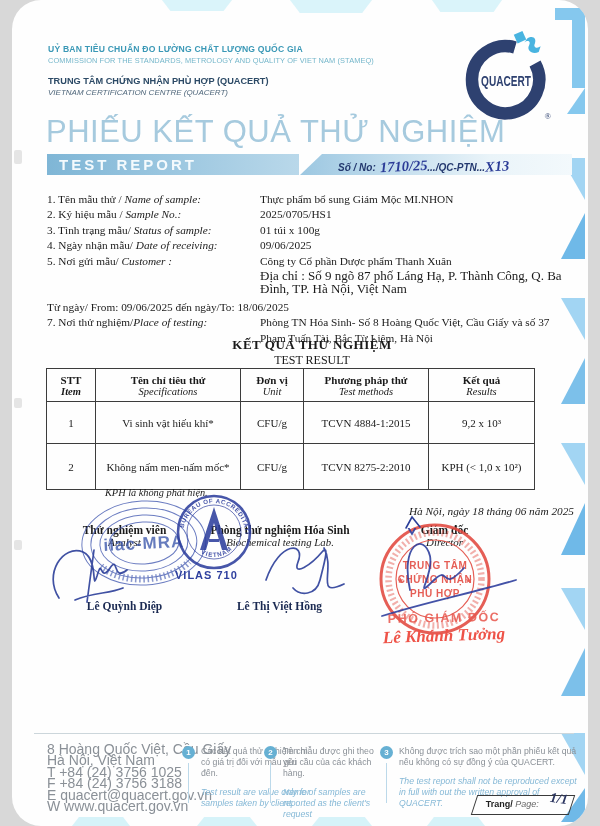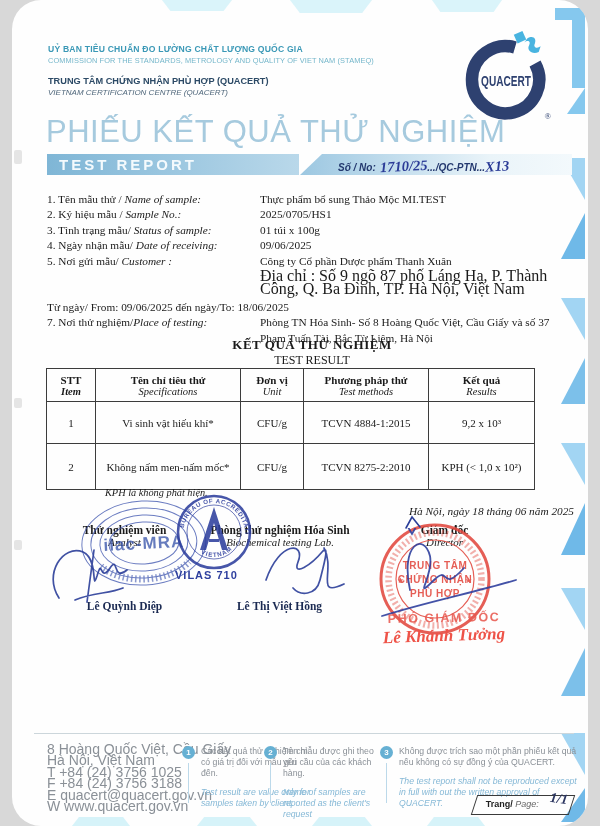--- a/index.html
+++ b/index.html
@@ -33,21 +33,21 @@
   .no-label{font-family:"Liberation Sans",sans-serif;font-size:10px;font-weight:bold;
             font-style:italic;color:#23386e;}
   .hand{font-family:"Liberation Serif",serif;font-style:italic;font-weight:bold;color:#2b3c97;
         font-size:14.5px;display:inline-block;transform:rotate(-3deg);}
   
   .fields{position:absolute;left:35px;top:192px;width:527px;font-size:11.3px;line-height:15.4px;}
   .frow{display:flex;}
   .flab{width:213px;flex:none;}
   .flab i{font-style:italic;}
   .fval{flex:1;}
-  .addr{font-size:16px;line-height:13px;}
+  .addr{font-size:13px;line-height:13px;}
   .gap6{height:5px;}
   
   .res-t{position:absolute;left:0;top:337px;width:600px;text-align:center;
          font-size:13px;font-weight:bold;letter-spacing:.5px;}
   .res-s{position:absolute;left:0;top:353px;width:600px;text-align:center;font-size:12px;}
   
   table.res{position:absolute;left:34px;top:368px;border-collapse:collapse;width:489px;
             font-size:11px;}
   table.res th,table.res td{border:1px solid #3c3c3c;padding:1px 4px;text-align:center;vertical-align:middle;}
   table.res th{font-weight:bold;}
@@ -147,21 +147,21 @@
   </div>
   <div class="banner-r"></div>
   <div class="no-line">
     <span class="no-label">Số / No:</span>
     <span class="hand">1710/25</span><span class="no-label">.../QC-PTN...</span><span class="hand">X13</span>
   </div>
 
   <div class="fields">
     <div class="frow">
       <div class="flab"><span>1. Tên mẫu thử / </span><i>Name of sample:</i></div>
-      <div class="fval">Thực phẩm bổ sung Thảo Mộc MI.TEST</div>
+      <div class="fval">Thực phẩm bổ sung Giám Mộc MI.NHON</div>
     </div>
     <div class="frow">
       <div class="flab"><span>2. Ký hiệu mẫu / </span><i>Sample No.:</i></div>
       <div class="fval">2025/0705/HS1</div>
     </div>
     <div class="frow">
       <div class="flab"><span>3. Tình trạng mẫu/ </span><i>Status of sample:</i></div>
       <div class="fval">01 túi x 100g</div>
     </div>
     <div class="frow">

